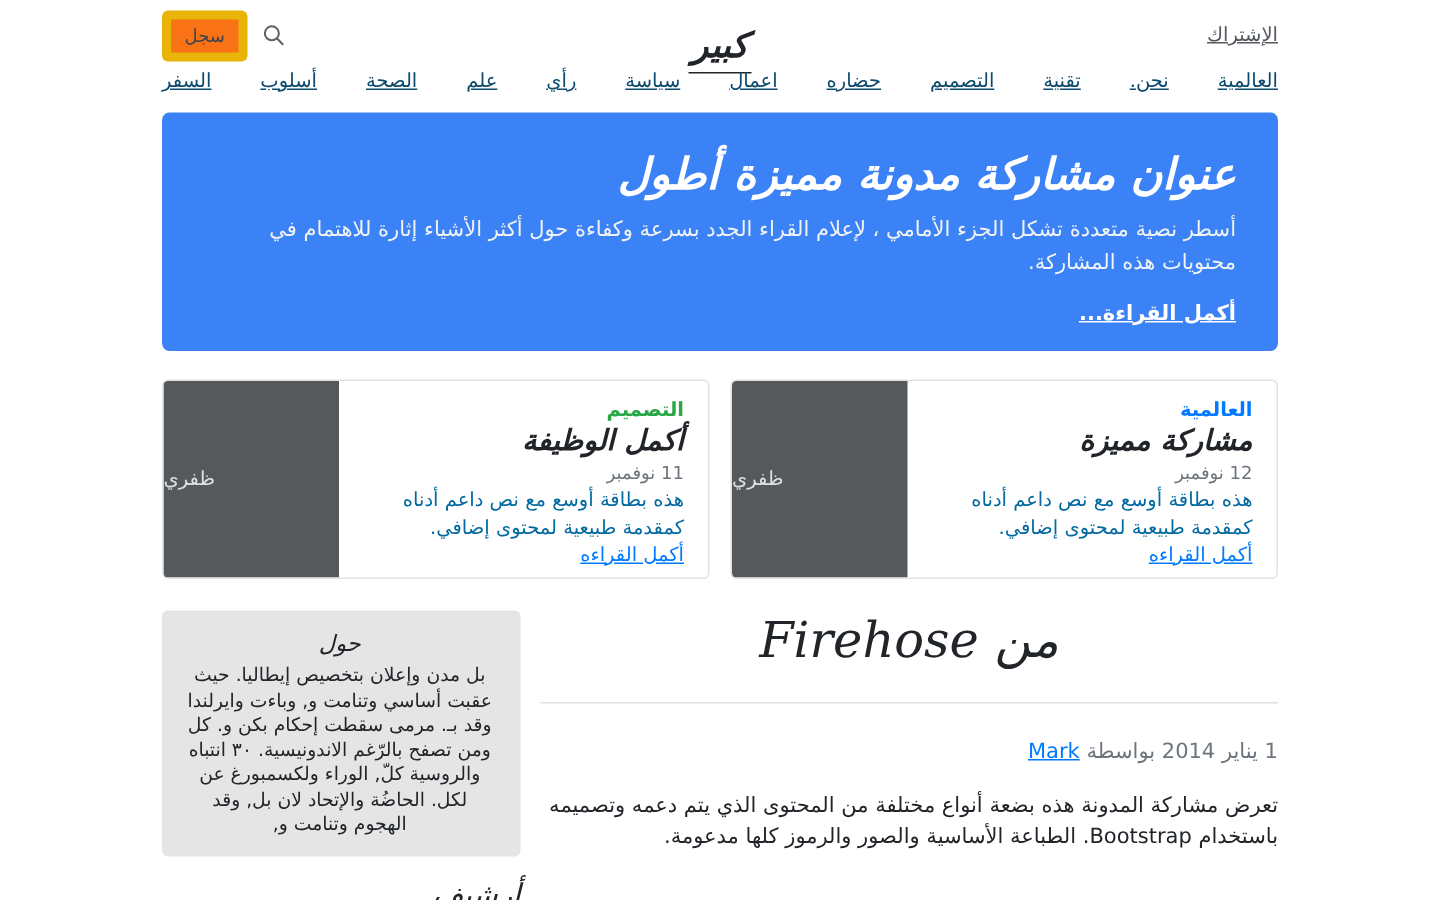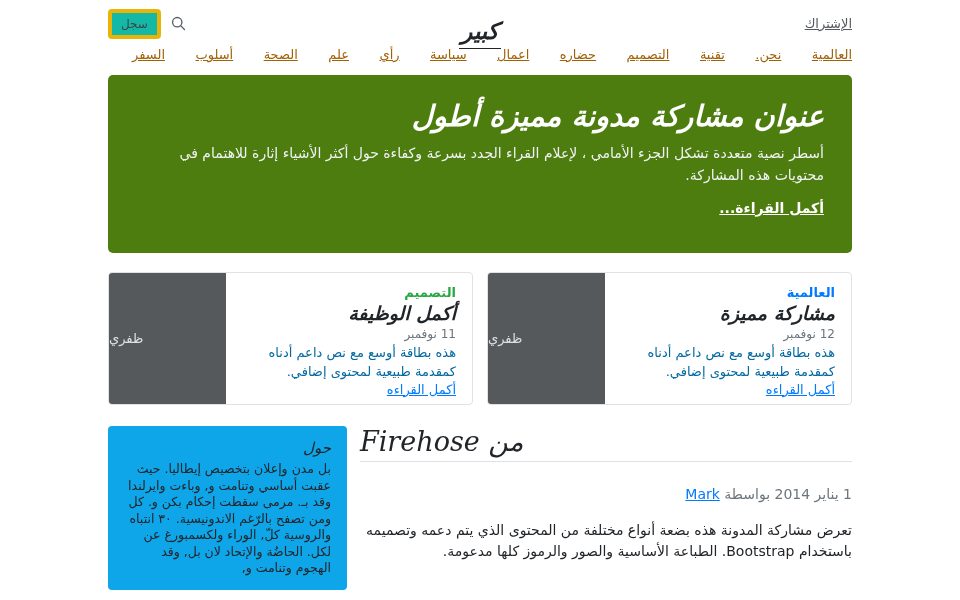--- a/index.html
+++ b/index.html
@@ -32,40 +32,40 @@
   .subscribe-link { color: #54595f; font-size: 13px; }
   .brand {
     flex: 0 0 auto;
     font-size: 23px; font-style: italic; font-weight: bold;
     color: #212529; text-decoration: none;
     border-bottom: 1px solid #212529; padding: 0 2px 4px 2px; margin-top: 20px;
   }
   .search-btn { display: inline-flex; align-items: center; }
   .signup-btn {
     display: inline-block;
-    border: 4px solid #eab308; border-radius: 4px;
+    border: 6px solid #eab308; border-radius: 4px;
     color: #3e444a; font-size: 12px;
-    padding: 4px 9px; text-decoration: none; background: #14b8a6;
+    padding: 4px 9px; text-decoration: none; background: #f97316;
   }
 
   
   .nav-scroller {
     display: flex; justify-content: space-between; align-items: center;
     padding: 9px 0 8px 0;
   }
-  .nav-scroller a { color: #a16207; font-size: 13px; white-space: nowrap; margin-left: 24px; }
+  .nav-scroller a { color: #0c4a6e; font-size: 13px; white-space: nowrap; }
 
   
   .hero {
     margin-top: 5px;
-    background: #4d7c0f;
+    background: #3b82f6;
     border-radius: 5px;
     color: #fff;
     padding: 23px 28px 22px 28px;
-    height: 178px;
+    height: 159px;
   }
   .hero h1 {
     font-size: 29px; font-style: italic; font-weight: bold;
     line-height: 1.25; margin-bottom: 9px; color: #fff;
   }
   .hero p {
     font-size: 14px; line-height: 1.55; color: #f1f3f5; margin-bottom: 11px;
   }
   .hero .continue { color: #fff; font-weight: bold; font-size: 14px; }
 
@@ -92,34 +92,35 @@
     display: flex; align-items: center; justify-content: flex-end;
     color: #dee2e6; font-size: 13px;
   }
 
   
   .content-row { display: flex; justify-content: space-between; margin-top: 21px; }
   .main-col { width: 492px; }
   .side-col { width: 239px; }
 
   .section-title {
-    font-size: 27px; font-style: italic; font-weight: normal;
-    padding-bottom: 4px; border-bottom: 1px solid #dee2e6;
-    text-align: left;
+    font-size: 33px; font-style: italic; font-weight: normal;
+    padding-bottom: 22px; border-bottom: 1px solid #dee2e6;
+    text-align: center;
   }
   .section-title .latin { font-family: "DejaVu Serif", serif; font-style: italic; }
   .post { margin-top: 22px; }
   .post-title { font-size: 26px; font-style: italic; font-weight: normal; line-height: 1.2; }
   .post-meta { font-size: 13px; color: #6c757d; margin: 5px 0 11px 0; }
   .post-meta a { color: #007bff; }
   .post p { font-size: 14px; line-height: 1.5; margin-bottom: 15px; }
 
   .about-box {
-    background: #0ea5e9; border-radius: 4px;
+    background: #e5e5e5; border-radius: 4px;
     padding: 13px 16px 13px 14px;
+    text-align: center;
   }
   .about-title { font-size: 15px; font-style: italic; font-weight: normal; margin-bottom: 4px; }
   .about-text { font-size: 12.5px; line-height: 16.5px; color: #212529; }
   .archives { margin-top: 13px; }
   .archives-title { font-size: 20px; font-style: italic; font-weight: normal; margin-bottom: 7px; }
 </style>
 </head>
 <body>
 
 <div class="page">

